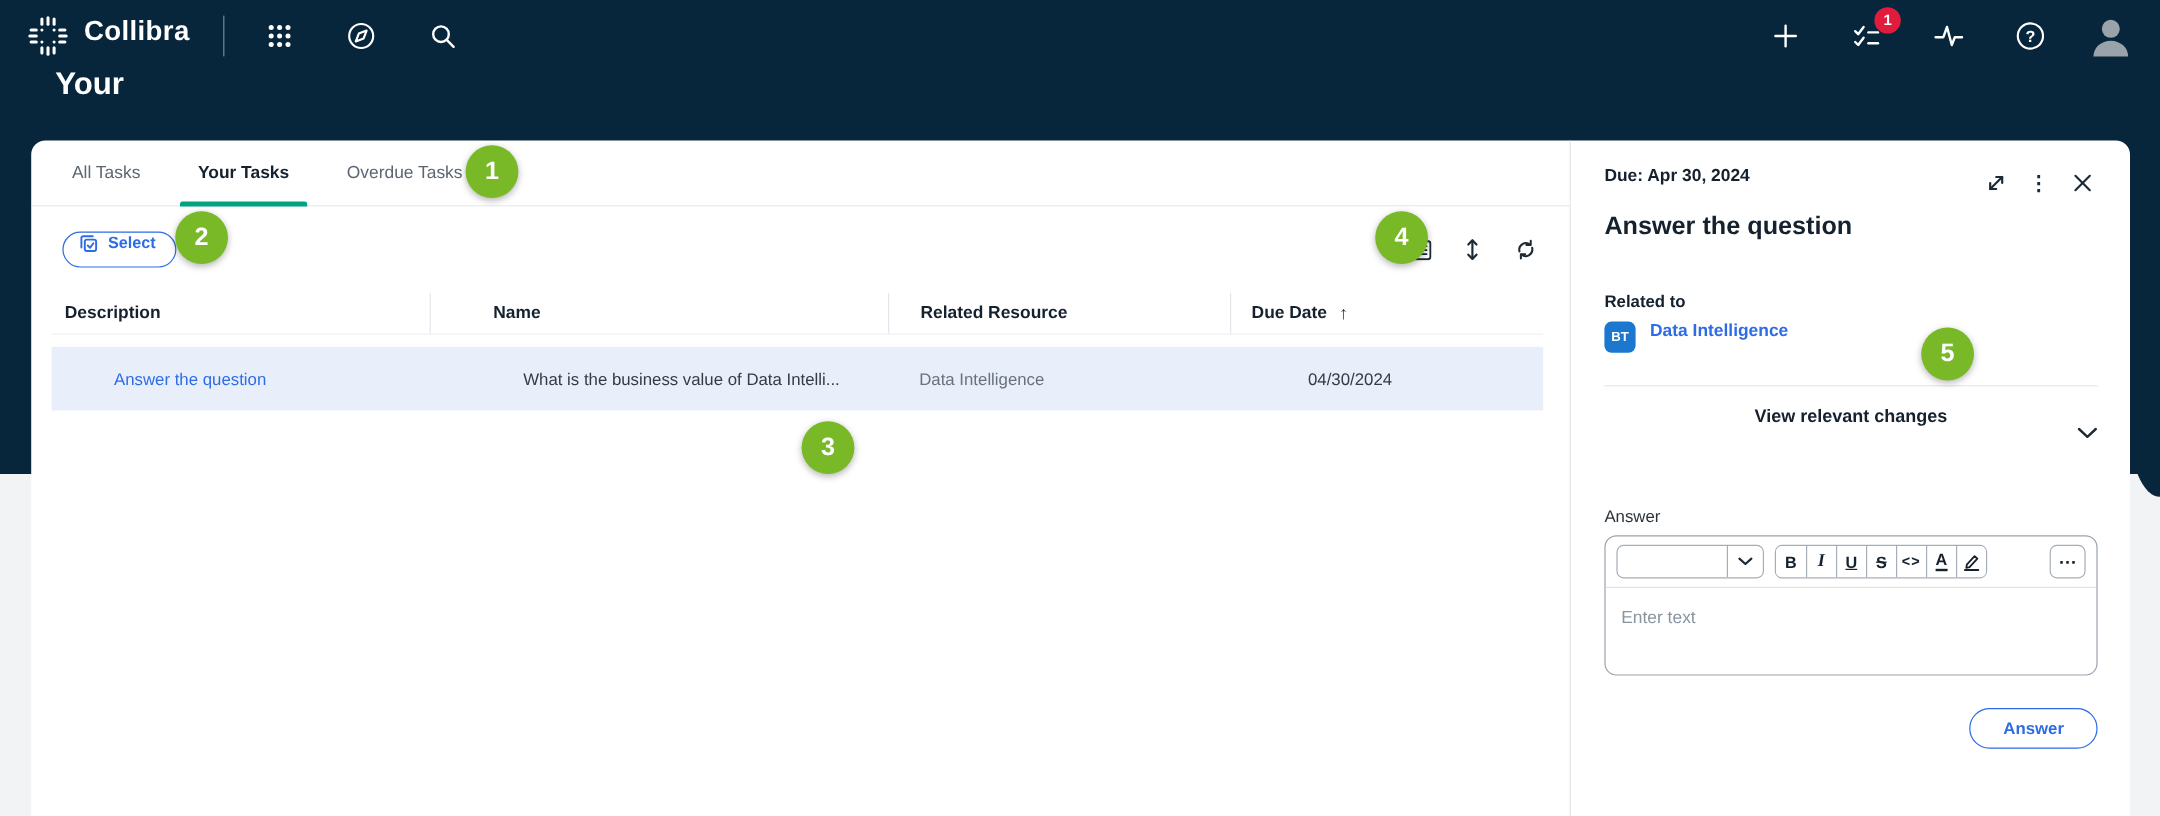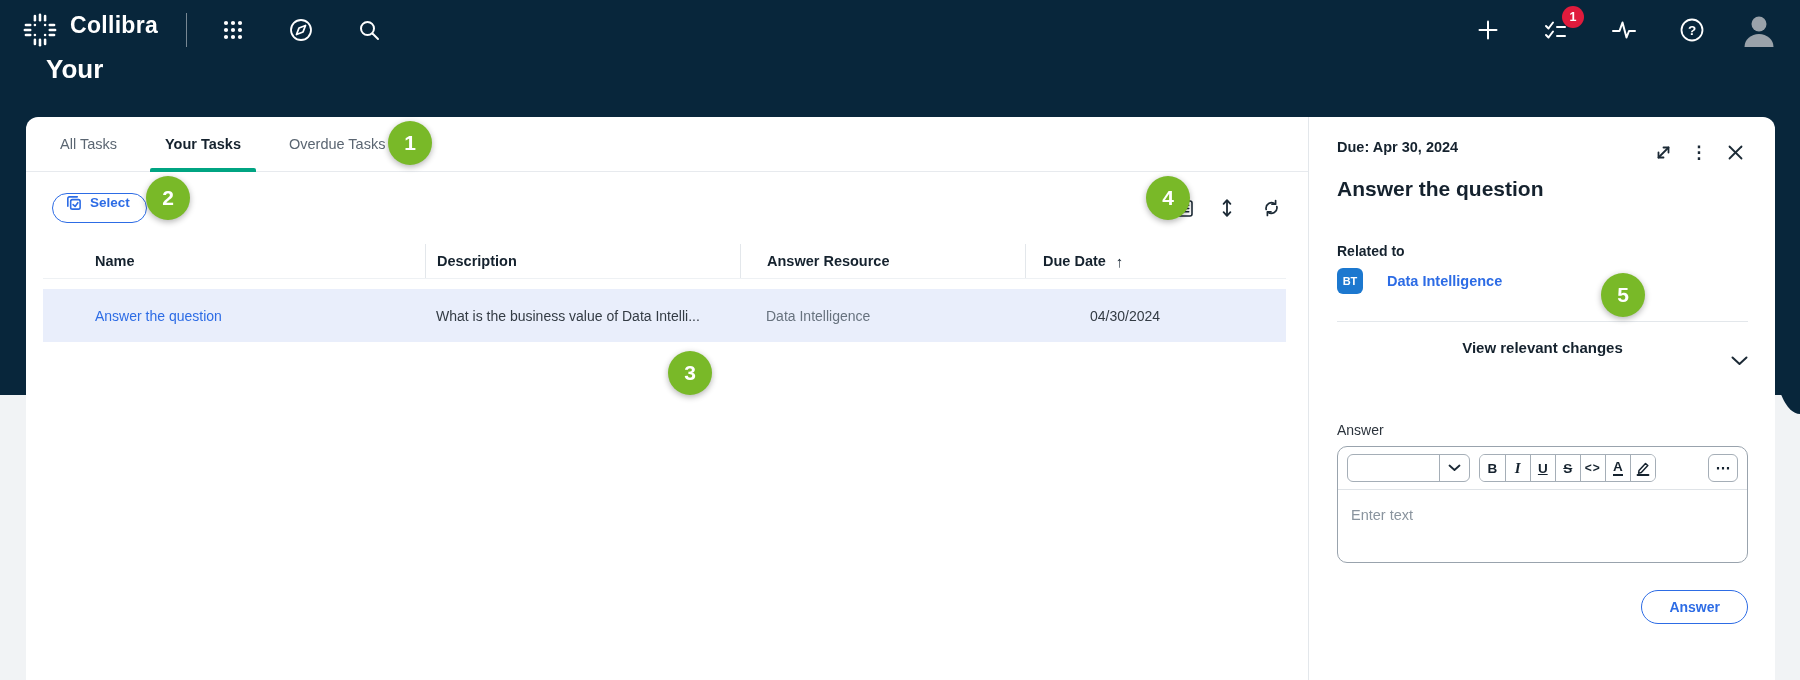--- a/index.html
+++ b/index.html
@@ -73,21 +73,21 @@
            display:flex; flex-direction:column; }
   .panel-head { display:flex; align-items:flex-start; }
   .due-label { font-size:14.5px; font-weight:600; color:#15222e; }
   .panel-head-icons { margin-left:auto; display:flex; align-items:center; gap:10px; }
   .p-icon { width:26px; height:26px; display:flex; align-items:center; justify-content:center;
             cursor:pointer; color:#1c2a36; }
   .kebab-glyph { font-size:17px; font-weight:700; line-height:1; color:#1c2a36; }
   .panel-title { margin-top:12px; font-size:21px; font-weight:700; color:#15222e; }
   .panel-question { margin-top:27px; font-size:14.5px; color:#333b44; }
   .related-label { margin-top:42px; font-size:14px; font-weight:700; color:#15222e; }
-  .related-row { margin-top:9px; display:flex; align-items:center; gap:24px; }
+  .related-row { margin-top:9px; display:flex; align-items:flex-start; gap:12px; }
   .bt-badge { width:26px; height:26px; border-radius:6px; background:#1c78cf; color:#fff;
               font-size:11px; font-weight:700; display:flex; align-items:center; justify-content:center; }
   .related-link { font-size:14.5px; font-weight:700; color:#2d6ce5; cursor:pointer; }
   .panel-rule { margin-top:27px; height:1px; background:#e3e7eb; }
   .changes-row { padding:17px 0; display:flex; align-items:center; cursor:pointer;flex-direction:column; }
   .changes-label { font-size:15px; font-weight:700; color:#15222e; }
   .changes-chevron { margin-left:auto; }
   .answer-label { margin-top:39px; font-size:14px; color:#2b333c; }
   .editor { margin-top:8px; border:1.5px solid #99a3ad; border-radius:10px; background:#fff; }
   .ed-toolbar { display:flex; align-items:center; padding:7px 9px; border-bottom:1px solid #dfe3e7; }
@@ -272,28 +272,28 @@
             <polyline points="13.6,1.6 13.6,5.2 10,5.2" stroke-linejoin="round"></polyline>
             <path d="M14.8 7.5 a5.6 5.6 0 0 1 -9 5.6"></path>
             <polyline points="5.4,16.4 5.4,12.8 9,12.8" stroke-linejoin="round"></polyline>
           </svg>
         </div>
       </div>
     </div>
 
     <div class="table">
       <div class="thead">
+        <div class="th col-desc">
+          <span>Description</span>
+        </div>
         <div class="th col-name">
           <span>Name</span>
         </div>
-        <div class="th col-desc">
-          <span>Description</span>
-        </div>
         <div class="th col-rel">
-          <span>Answer Resource</span>
+          <span>Related Resource</span>
         </div>
         <div class="th col-due">
           <span>Due Date</span>
           <span class="sort-arrow">↑</span>
         </div>
       </div>
       <div class="thead-rule"></div>
 
       <div class="trow">
         <div class="td td-link col-name">Answer the question</div>

